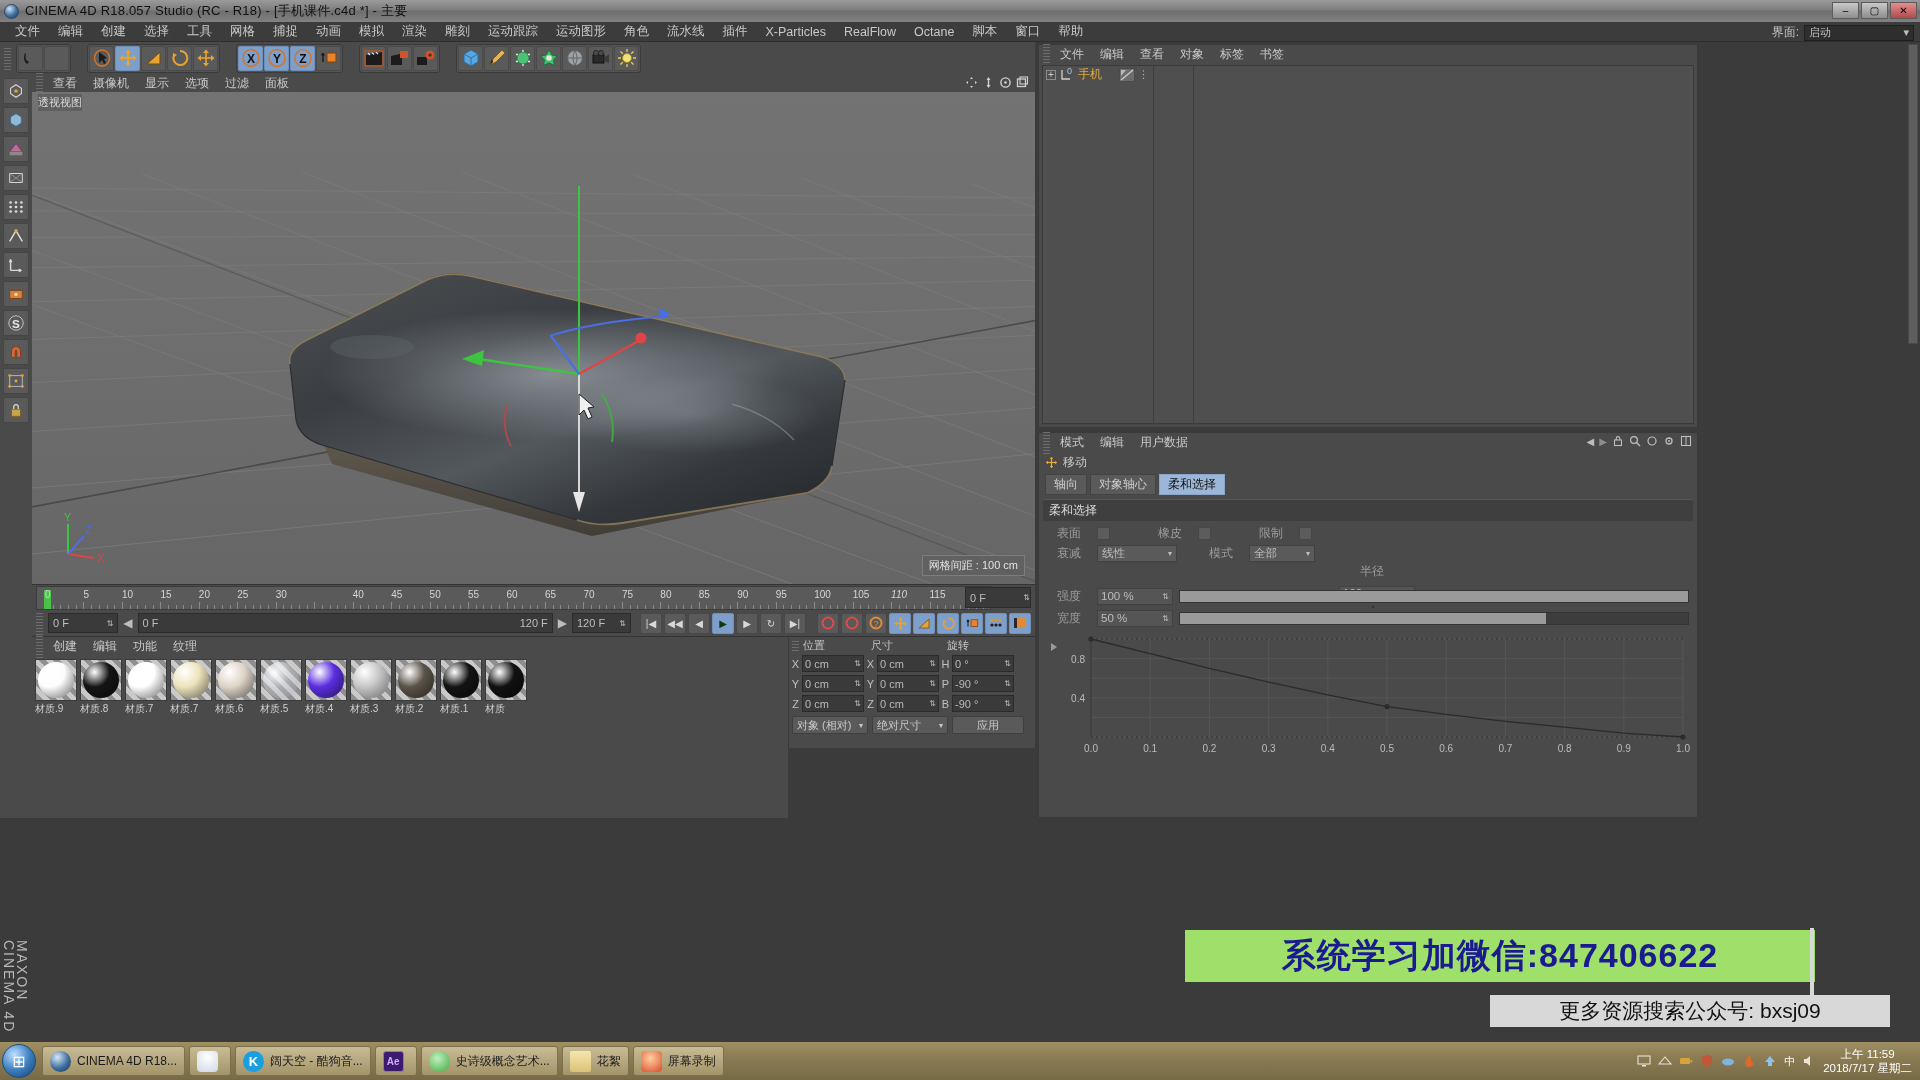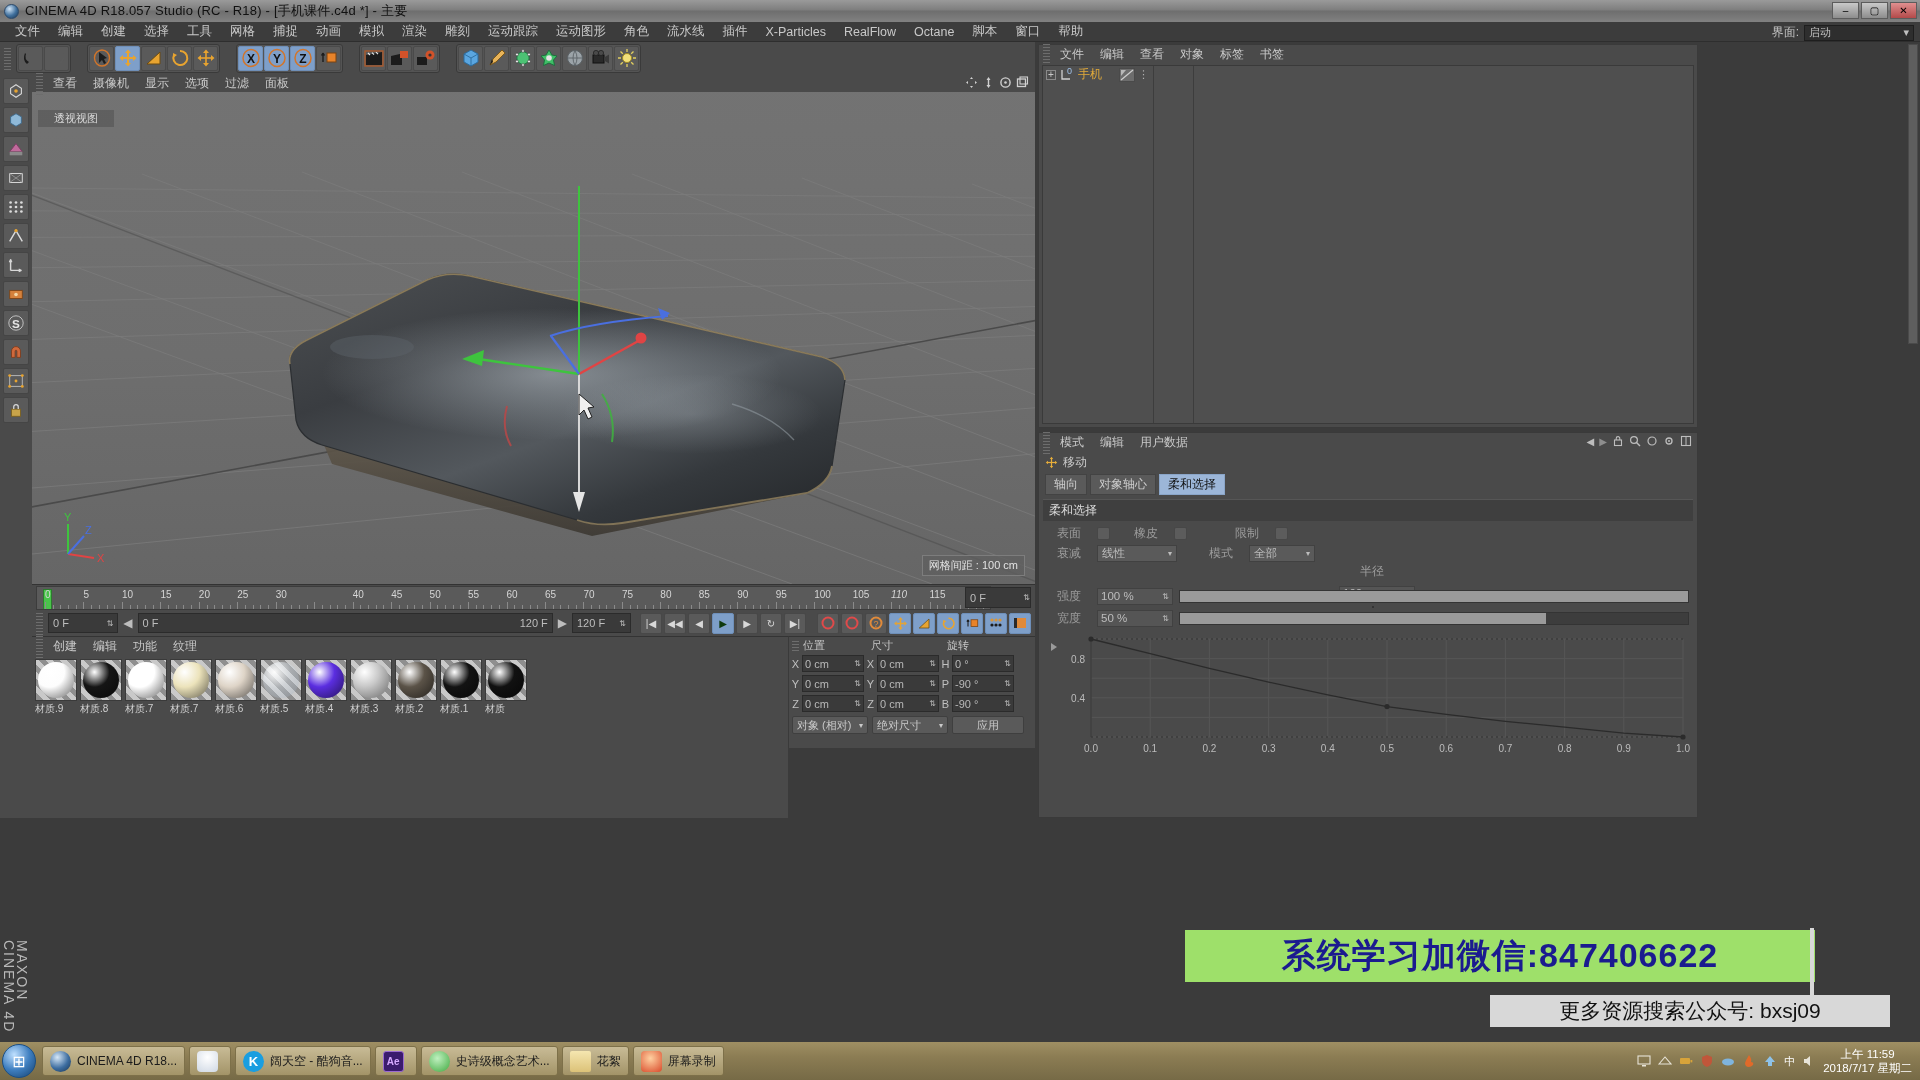--- a/index.html
+++ b/index.html
@@ -80,22 +80,22 @@
     position:absolute; left:32px; top:74px; width:1003px; height:510px;
     background:#6e6e6e; overflow:hidden;
   }
   .vpmenu{
     position:absolute; left:32px; top:74px; width:1003px; height:18px;
     background:#4a4a4a; display:flex; align-items:center; padding-left:4px; gap:0; z-index:6;
   }
   .vpmenu .mi{ padding:0 8px; font-size:12px; color:#c9c9c9;}
   .vpmenu .icons{ position:absolute; right:6px; top:2px; display:flex; gap:4px;}
   .vplabel{
-    position:absolute; left:38px; top:110px; font-size:11px; color:#d8d8d8; z-index:6;
-    background:rgba(80,80,80,.55); padding:1px 16px;
+    position:absolute; left:38px; top:94px; font-size:11px; color:#d8d8d8; z-index:6;
+    background:rgba(80,80,80,.55); padding:1px 0;
   }
   .gridwrap{ position:absolute; inset:0; }
   .gridinfo{
     position:absolute; right:10px; bottom:8px; font-size:11px; color:#e2e2e2;
     background:rgba(95,95,95,.75); padding:2px 6px; border:1px solid #7d7d7d; z-index:6;
   }
   .axisgizmo{ position:absolute; left:20px; bottom:22px; z-index:6;}
 
   
   .timeline{
@@ -1138,21 +1138,21 @@
         <div class="tab">对象轴心</div>
         <div class="tab active">柔和选择</div>
       </div>
 
     <div class="secthead">柔和选择</div>
 
 
     <div class="prow">
       <span class="plabel" style="width:34px">表面</span>
       <span class="chk"></span>
-      <span class="plabel" style="width:34px;margin-left:18px">橡皮</span>
+      <span class="plabel" style="width:34px;margin-left:42px">橡皮</span>
       <span class="chk"></span>
       <span class="plabel" style="width:34px;margin-left:42px">限制</span>
       <span class="chk"></span>
     </div>
 
     <div class="prow">
       <span class="plabel" style="width:34px">衰减</span>
       <span class="dropdown" style="width:80px">
         <span>线性</span>
           <span style="font-size:8px">▾</span>

